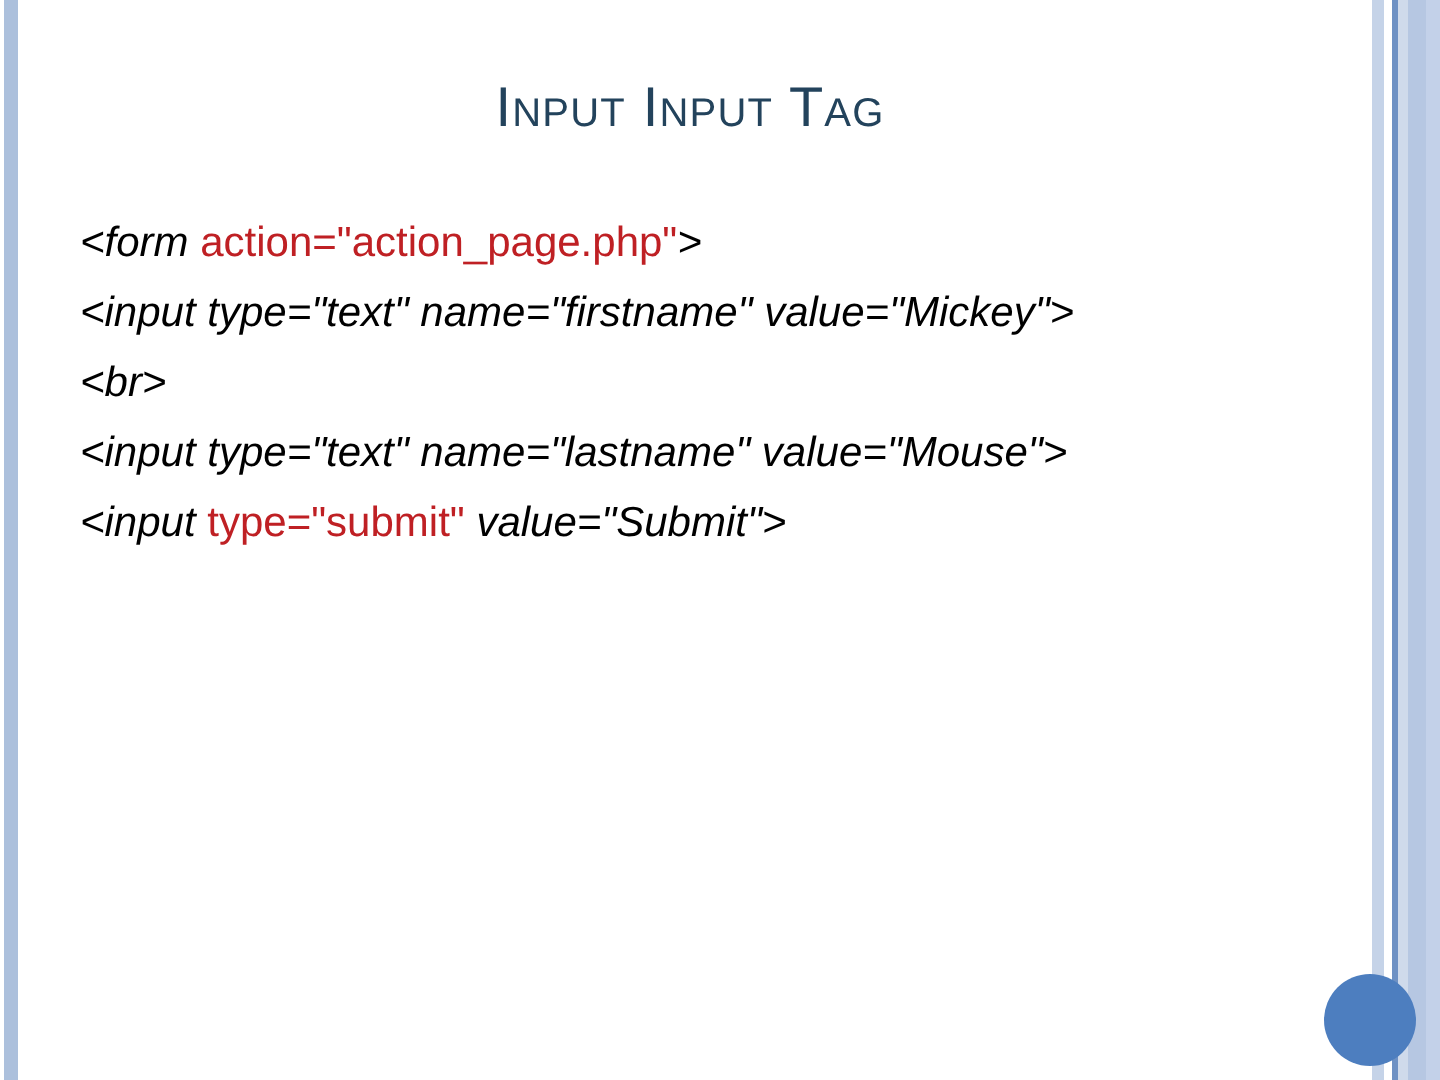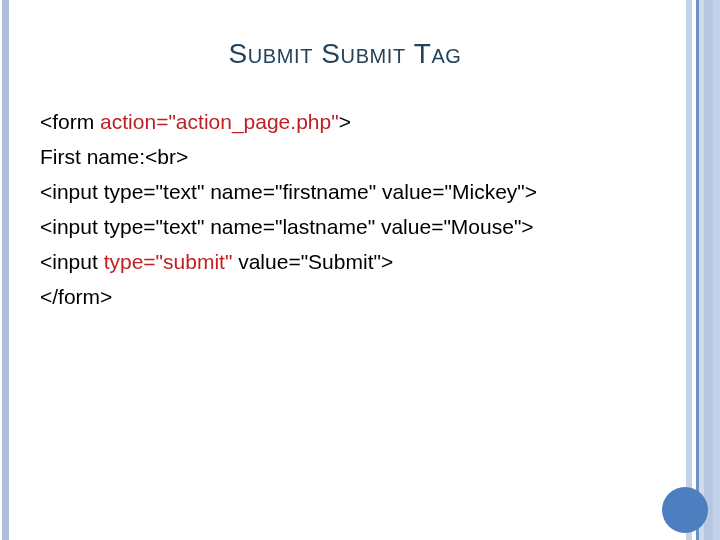--- a/index.html
+++ b/index.html
@@ -79,42 +79,41 @@
     font-size: 21px;
     line-height: 35px;
     color: #000000;
     white-space: nowrap;
   }
   .code-line {
     height: 35px;
     white-space: nowrap;
   }
   .tok-red  { color: #bf2024; }
-  .tok-dark { color: #000000; }
+  .tok-dark { color: #000000; font-style: italic; }
 </style>
 </head>
 <body>
 
 <div id="slide">
 
   <div class="left-bar"></div>
 
   <div class="stripe stripe-a"></div>
   <div class="stripe stripe-b"></div>
   <div class="stripe stripe-c"></div>
   <div class="stripe stripe-d"></div>
   <div class="stripe stripe-e"></div>
   <div class="stripe stripe-f"></div>
 
-  <div class="slide-title">Submit Submit Tag</div>
+  <div class="slide-title">Input Input Tag</div>
 
   <div class="code-body" id="code-body">
       <div class="code-line"><span class="tok-dark">&lt;form </span><span class="tok-red">action="action_page.php"</span><span class="tok-dark">&gt;</span></div>
-      <div class="code-line"><span class="tok-dark">First name:&lt;br&gt;</span></div>
       <div class="code-line"><span class="tok-dark">&lt;input type="text" name="firstname" value="Mickey"&gt;</span></div>
+      <div class="code-line"><span class="tok-dark">&lt;br&gt;</span></div>
       <div class="code-line"><span class="tok-dark">&lt;input type="text" name="lastname" value="Mouse"&gt;</span></div>
       <div class="code-line"><span class="tok-dark">&lt;input </span><span class="tok-red">type="submit"</span><span class="tok-dark"> value="Submit"&gt;</span></div>
-      <div class="code-line"><span class="tok-dark">&lt;/form&gt;</span></div>
     </div>
 
   <div class="corner-circle"></div>
 
 </div>
 
 </body></html>

